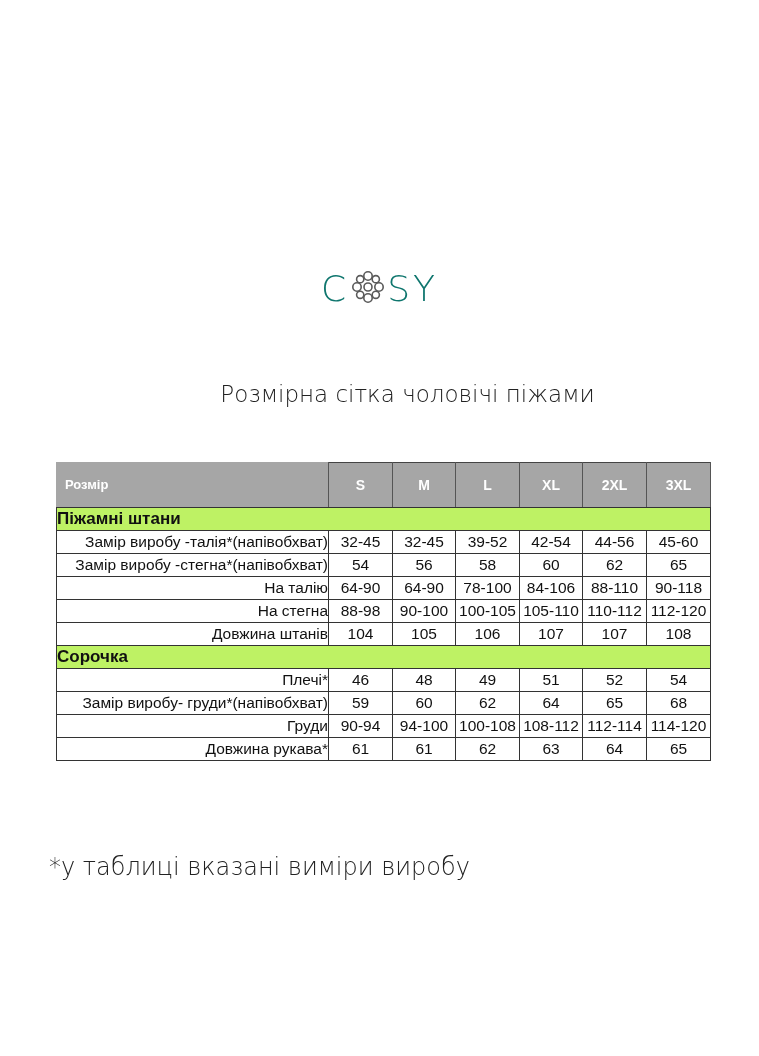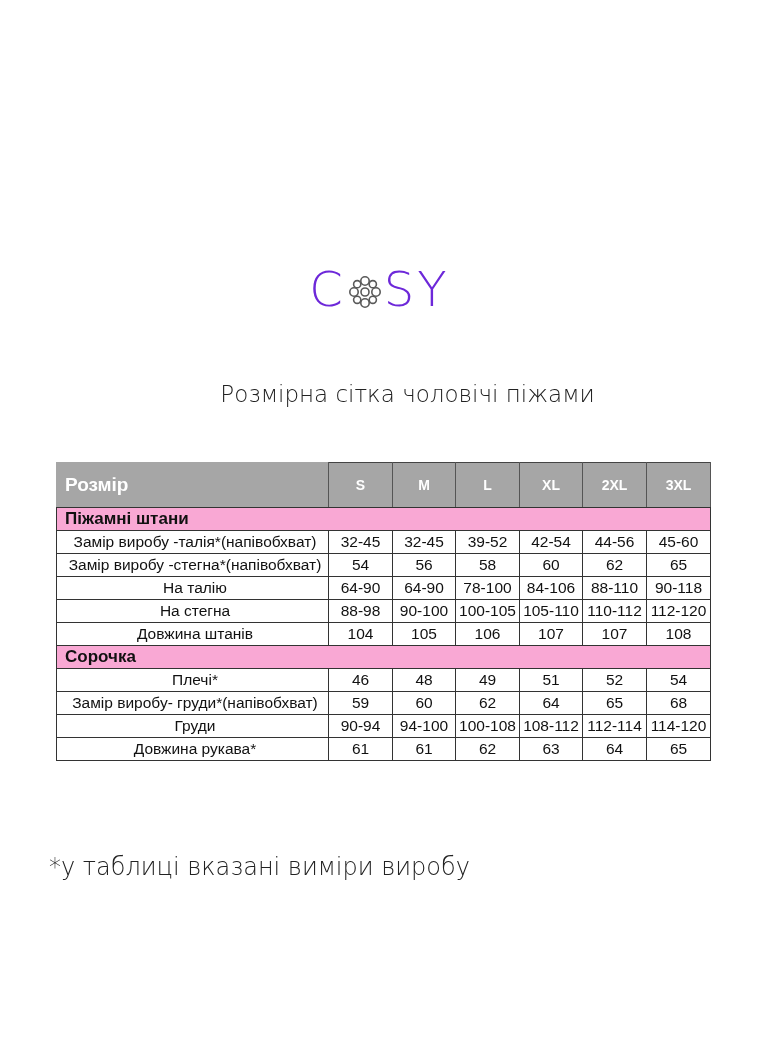--- a/index.html
+++ b/index.html
@@ -1,25 +1,25 @@
 <!DOCTYPE html>
 <html><head>
 <meta charset="utf-8">
 <style>
   html, body { margin:0; padding:0; background:#ffffff; }
   body { width:759px; height:1056px; position:relative; overflow:hidden; font-family:"Liberation Sans", sans-serif; color:#111; }
-  .logo { position:absolute; left:0; width:759px; top:266px; text-align:center; font-family:"DejaVu Sans", sans-serif; font-weight:300; font-size:48px; color:#6d28d9; letter-spacing:3px; line-height:46px; }
+  .logo { position:absolute; left:0; width:759px; top:266px; text-align:center; font-family:"DejaVu Sans", sans-serif; font-weight:300; font-size:36px; color:#0f766e; letter-spacing:3px; line-height:46px; }
   .logo .flower { display:inline-block; width:36px; height:36px; vertical-align:-4px; margin:0 1px; }
   .title { position:absolute; left:0; width:759px; top:378px; text-align:center; font-family:"DejaVu Sans", sans-serif; font-size:23px; color:#222; font-weight:300; line-height:32px;padding-left:28px; }
   table.grid { position:absolute; left:56px; top:462px; border-collapse:collapse; width:654px; table-layout:fixed; }
   table.grid td, table.grid th { border:1px solid #333; padding:0; height:22px; font-size:15.5px; text-align:center; line-height:22px; white-space:nowrap; overflow:hidden; }
-  table.grid td.label { text-align:center; padding-left:5px; }
+  table.grid td.label { text-align:right; padding-left:5px; }
   table.grid tr.head th { background:#a6a6a6; color:#ffffff; height:44px; font-weight:bold; font-size:14px; border-color:#444 #555 #333 #555; }
-  table.grid tr.head th.first { text-align:left; padding-left:8px; font-size:19px; border-left-color:#a6a6a6; border-top-color:#a6a6a6; }
-  table.grid tr.section td { background:#f9a8d4; font-weight:bold; font-size:17px; text-align:left; padding-left:8px; height:21px; color:#111; }
+  table.grid tr.head th.first { text-align:left; padding-left:8px; font-size:13px; border-left-color:#a6a6a6; border-top-color:#a6a6a6; }
+  table.grid tr.section td { background:#bef264; font-weight:bold; font-size:17px; text-align:left; height:21px; color:#111; }
   .footnote { position:absolute; left:49px; top:853px; font-family:"DejaVu Sans", sans-serif; font-size:24px; color:#222; font-weight:300; }
 </style>
 </head>
 <body>
 
 <div class="logo">
   <span>C</span><svg class="flower" viewBox="0 0 36 36" fill="none" stroke="#5a5a5a" stroke-width="1.6">
     <circle cx="18" cy="18" r="4"></circle>
     <circle cx="18" cy="7" r="4.2"></circle>
     <circle cx="18" cy="29" r="4.2"></circle>

